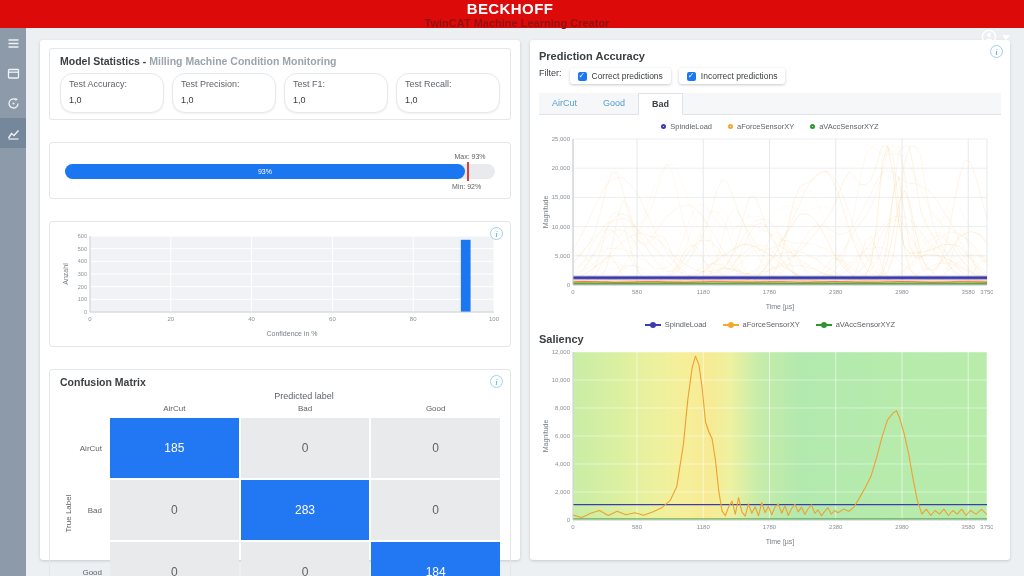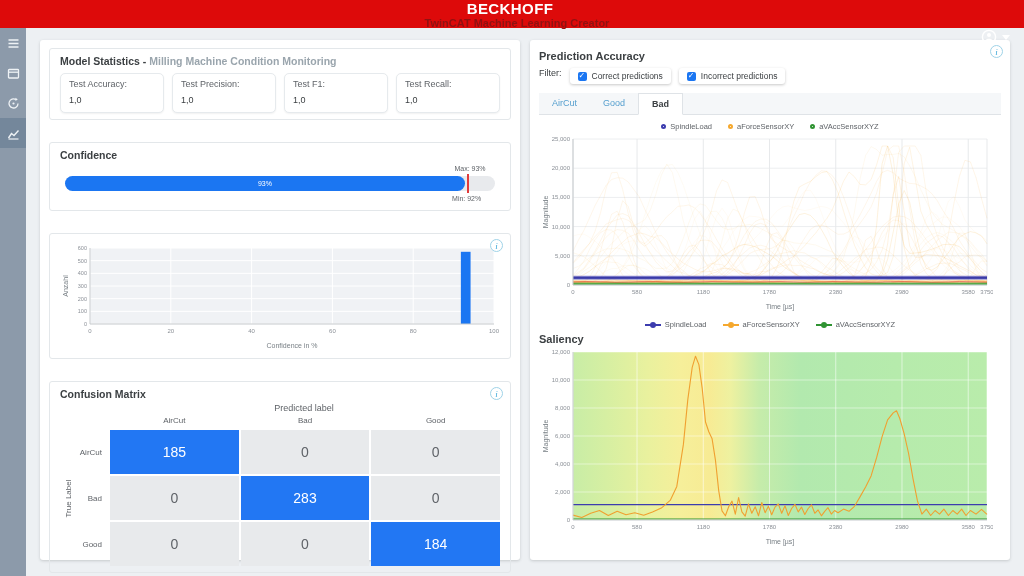--- a/index.html
+++ b/index.html
@@ -25,21 +25,21 @@
   .main { position:absolute; left:26px; top:28px; right:0; bottom:0;
     display:flex; gap:10px; padding:12px 14px; }
   .card { background:#fff; flex:1; border-radius:3px; height:520px;
     box-shadow:0 1px 3px rgba(60,64,67,.22); padding:8px 9px; position:relative; }
 
   
   .box { border:1px solid #e3e7ea; border-radius:3px; padding:6px 10px; margin-bottom:22px; position:relative; }
   .box-title { font-size:10.5px; color:#3c4043; font-weight:bold; }
   .box-title .muted { color:#9aa5ad; }
   .metrics { display:flex; gap:8px; margin-top:6px; }
-  .metric { flex:1; border:1px solid #e6eaed; border-radius:5px; padding:5px 8px 7px;
+  .metric { flex:1; border:1px solid #e6eaed; border-radius:13px; padding:5px 8px 7px;
     box-shadow:0 1px 2px rgba(0,0,0,.06); background:#fff; }
   .m-label { font-size:9px; color:#5f6368; }
   .m-value { font-size:9px; color:#3c4043; margin-top:6px; }
 
   .track { height:15px; background:#e8eaed; border-radius:8px; margin:15px 5px 13px; position:relative; }
   .fill { position:absolute; left:0; top:0; bottom:0; background:#1b76f2; border-radius:8px;
     display:flex; align-items:center; justify-content:center; color:#fff; font-size:7px; }
   .marker { position:absolute; left:93.4%; top:-2px; width:2px; height:19px; background:#e23b3b; }
   .maxlab { position:absolute; right:2.2%; top:-11px; font-size:7px; color:#5f6368; }
   .minlab { position:absolute; right:3.2%; bottom:-11px; font-size:7px; color:#5f6368; }
@@ -47,22 +47,22 @@
   .info-icon { position:absolute; right:7px; top:5px; width:13px; height:13px;
     border:1px solid #9fd3e8; color:#3fa9d9; border-radius:50%; font-size:9px; line-height:12px;
     text-align:center; font-family:"Liberation Serif", serif; font-style:italic; cursor:pointer; background:#fff; }
 
   
   .cm { position:relative; padding-left:12px; margin-top:3px; }
   .cm-xlabel { text-align:center; font-size:9px; color:#5f6368; padding-left:36px; margin:2px 0 1px; }
   .cm-grid { display:grid; grid-template-columns:36px 1fr 1fr 1fr; gap:2px; }
   .col-h { font-size:8px; color:#5f6368; text-align:center; padding:2px 0 3px; }
   .row-h { font-size:8px; color:#5f6368; display:flex; align-items:center; justify-content:flex-end; padding-right:6px; }
-  .cell { height:44px; display:flex; align-items:center; justify-content:center;
-    font-size:14px; color:#5f6368; background:#e8eaec; }
+  .cell { height:60px; display:flex; align-items:center; justify-content:center;
+    font-size:12px; color:#5f6368; background:#e8eaec; }
   .cell.diag { background:#2277f3; color:#fff; }
   .cm-ylabel { position:absolute; left:-12px; top:56%; transform:rotate(-90deg);
     font-size:8px; color:#5f6368; width:40px; text-align:center; }
 
   
   .rc-title { font-size:11px; font-weight:bold; color:#3c4043; margin:2px 0 6px; }
   .filter-row { display:flex; gap:8px; font-size:9px; color:#3c4043; }
   .chip { display:inline-flex; align-items:center; gap:5px; background:#fff; border-radius:3px;
     box-shadow:0 1px 3px rgba(0,0,0,.22); padding:3px 8px; font-size:8.5px; color:#3c4043; cursor:pointer; }
   .checkbox { width:9px; height:9px; background:#1b76f2; border-radius:2px; position:relative; }
@@ -159,21 +159,20 @@
           <div class="m-value">1,0</div>
         </div>
         <div class="metric">
           <div class="m-label">Test Recall:</div>
           <div class="m-value">1,0</div>
         </div>
       </div>
     </div>
 
     <div class="box">
-      <div class="box-title">Confidence</div>
       <div class="track">
         <div class="fill" style="width: 93%;">
           <span>93%</span>
         </div>
         <div class="marker"></div>
         <div class="maxlab">Max: 93%</div>
         <div class="minlab">Min: 92%</div>
       </div>
     </div>
 

